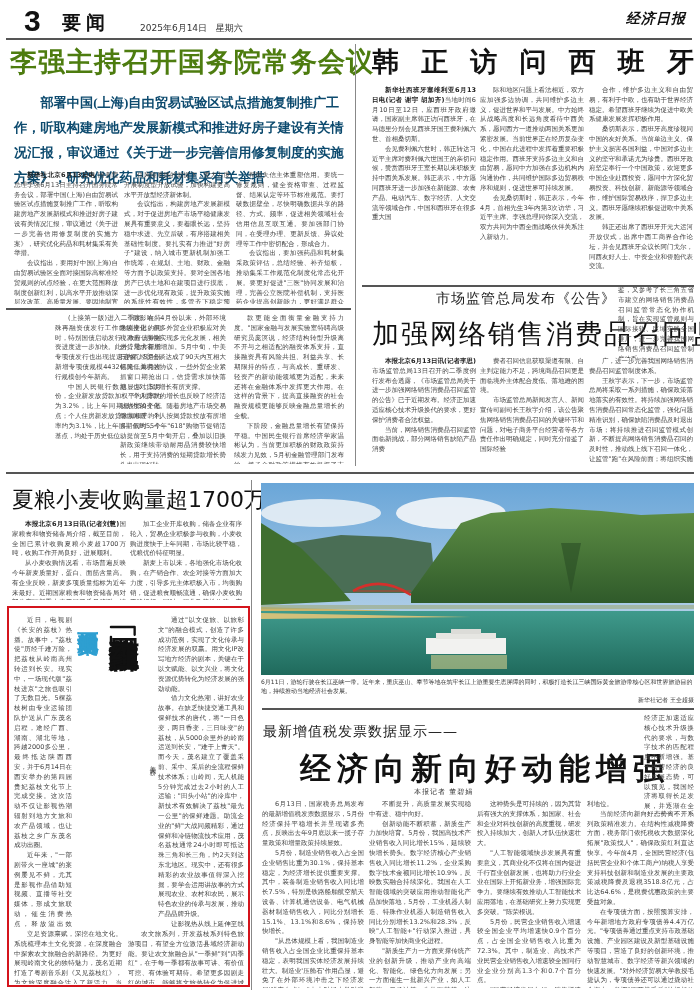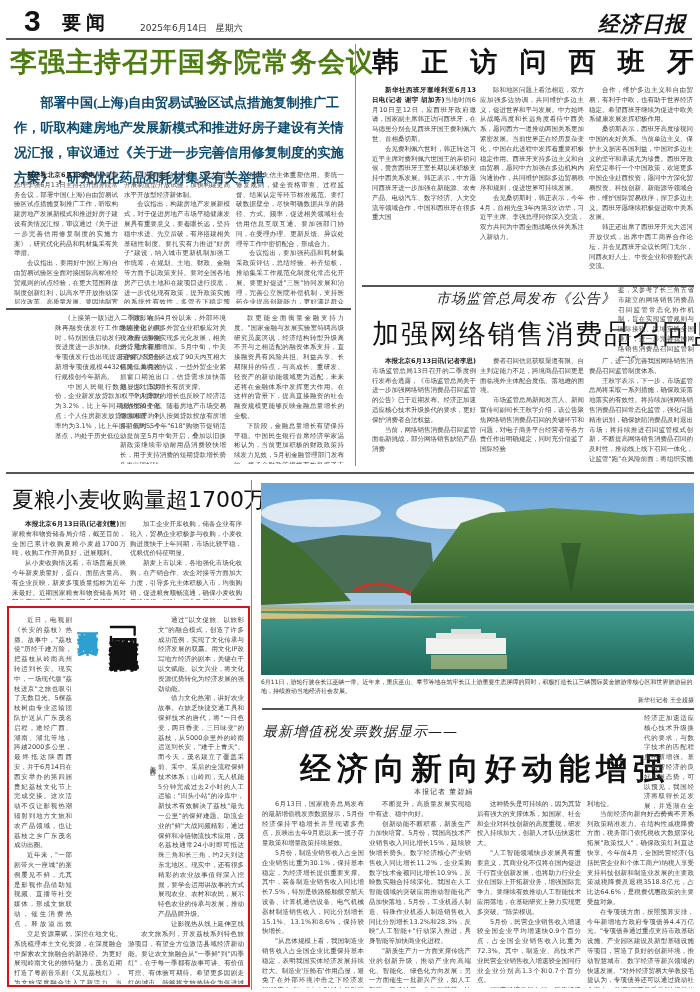--- a/index.html
+++ b/index.html
@@ -2,34 +2,34 @@
 <html><head>
 <meta charset="utf-8">
 <style>
   * { margin:0; padding:0; box-sizing:border-box; }
   html, body { width:700px; height:992px; background:#fff; overflow:hidden; }
   body { font-family:"DejaVu Sans", sans-serif; color:#222; position:relative; }
   .abs { position:absolute; }
   .masthead-num { left:24px; top:6px; font-family:"Liberation Sans", sans-serif; font-weight:bold; font-size:30px; line-height:30px; color:#111; }
   .masthead-sec { left:62px; top:8px; font-family:"DejaVu Serif", serif; font-weight:bold; font-size:19px; letter-spacing:5px; line-height:28px; color:#111; }
   .masthead-date { left:140px; top:22px; font-size:9px; color:#333; }
-  .masthead-logo { right:14px; top:10px; font-family:"DejaVu Serif", serif; font-style:italic; font-size:21px; font-weight:bold; color:#111; letter-spacing:1px; }
+  .masthead-logo { right:14px; top:10px; font-family:"DejaVu Serif", serif; font-style:italic; font-size:14px; font-weight:bold; color:#111; letter-spacing:1px; }
   .rule-top { left:6px; right:8px; top:38px; height:2px; background:#555; }
 
   .hl1 { left:10px; top:44px; width:340px; font-family:"DejaVu Sans", sans-serif; font-weight:bold; font-size:27px; letter-spacing:1px; color:#4d7c0f; white-space:nowrap; }
   .sub1 { left:14px; top:90px; width:340px; font-family:Liberation Serif, serif; font-weight:bold; font-size:13.2px; line-height:25px; color:#0c4a6e; text-indent:2em; }
   .vrule { width:1px; background:#888; }
   .hl2 { left:372px; top:44px; width:322px; font-family:"DejaVu Sans", sans-serif; font-weight:bold; font-size:27px; color:#111; display:flex; justify-content:space-between; }
 
   .col { font-size:6.5px; line-height:9.8px; color:#444; text-align:justify; overflow:hidden; }
   .col p { text-indent:2em; }
   .col .lead { font-weight:bold; color:#222; }
 
   .hrule { height:2px; background:#555; }
-  .kicker { font-family:"DejaVu Serif", serif; font-style:italic; color:#222;text-align:center; }
+  .kicker { font-family:"DejaVu Serif", serif; color:#222;text-align:center; }
   .hl3 { left:372px; top:316px; font-family:"DejaVu Sans", sans-serif; font-size:27px; letter-spacing:2px; color:#111; white-space:nowrap; }
   .kick3 { left:436px; top:290px; font-size:14px; letter-spacing:1px; }
   .side3 { left:618px; top:286px; width:76px; }
 
   .hl4 { left:12px; top:485px; font-family:"DejaVu Sans", sans-serif; font-size:22px; color:#111; white-space:nowrap; }
 
   .photo { left:261px; top:483px; width:433px; height:192px; overflow:hidden; }
   .caption { left:261px; top:677px; width:433px; font-size:6px; line-height:9px; color:#333; }
   .caption .credit { text-align:right; display:block; }
 

